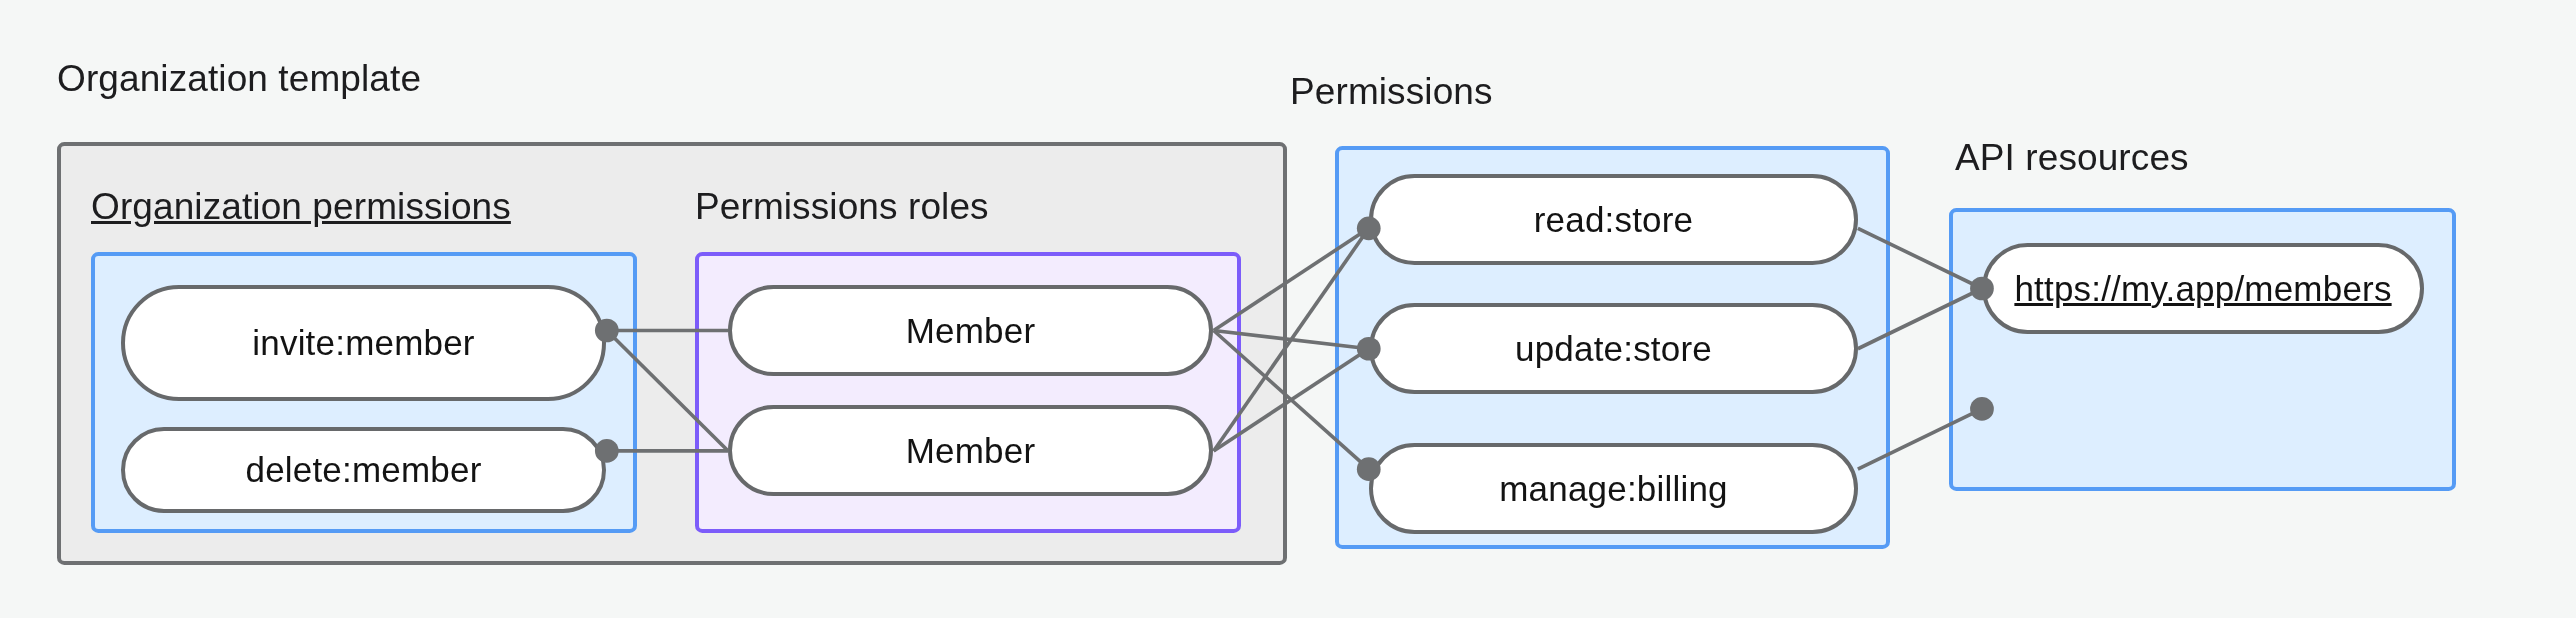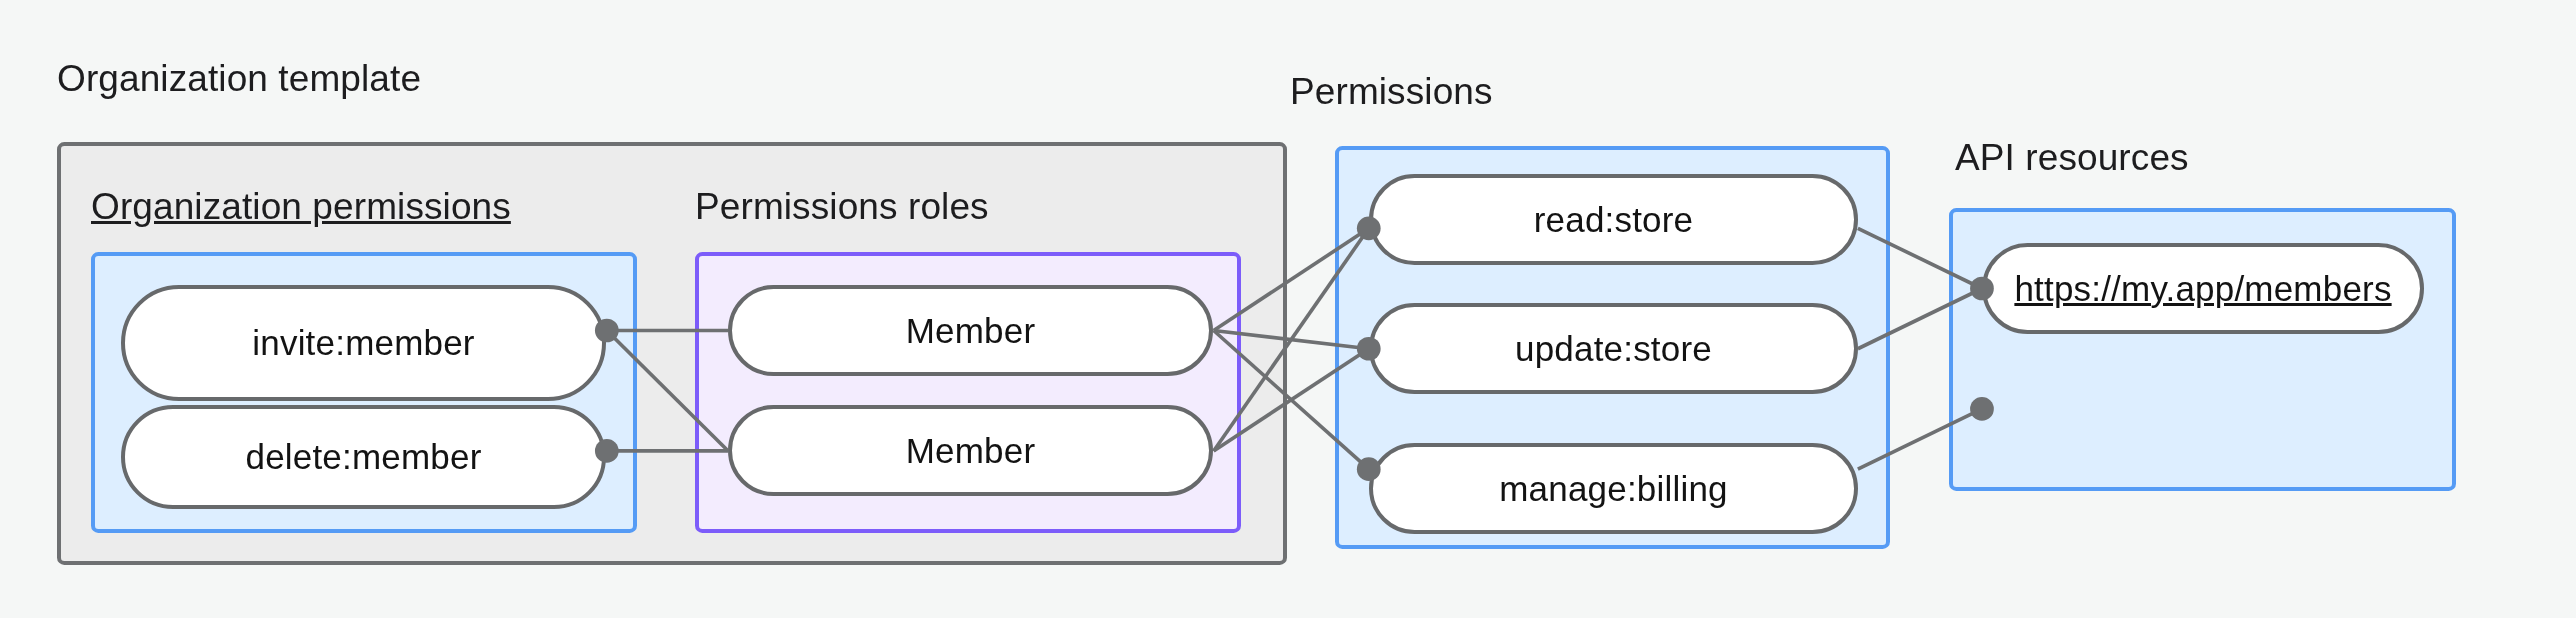--- a/index.html
+++ b/index.html
@@ -99,21 +99,21 @@
   <div class="box box-outer-gray" style="left:57px; top:142px; width:1230px; height:423px;"></div>
 
   <div class="sub-title" style="left:91px; top:188px;text-decoration:underline;">Organization permissions</div>
 
   <div class="box box-blue" style="left:91px; top:252px; width:546px; height:281px;"></div>
 
   <div class="pill" style="left:121px; top:285px; width:485px; height:116px;">
     <span>invite:member</span>
   </div>
 
-  <div class="pill" style="left:121px; top:405px; width:485px; height:104px;">
+  <div class="pill" style="left:121px; top:427px; width:485px; height:86px;">
     <span>delete:member</span>
   </div>
 
   <div class="sub-title" style="left:695px; top:188px;">Permissions roles</div>
 
   <div class="box box-purple" style="left:695px; top:252px; width:546px; height:281px;"></div>
 
   <div class="pill" style="left:728px; top:285px; width:485px; height:91px;">
     <span>Member</span>
   </div>

